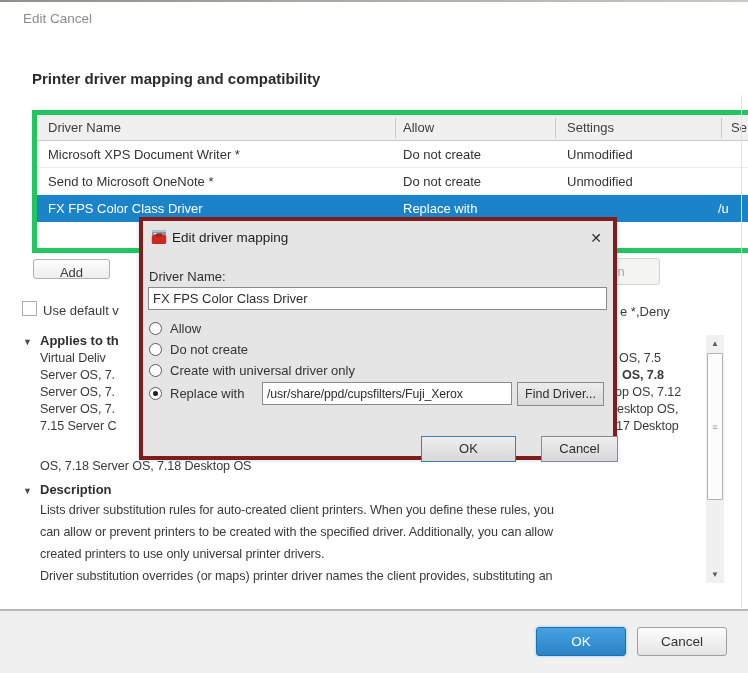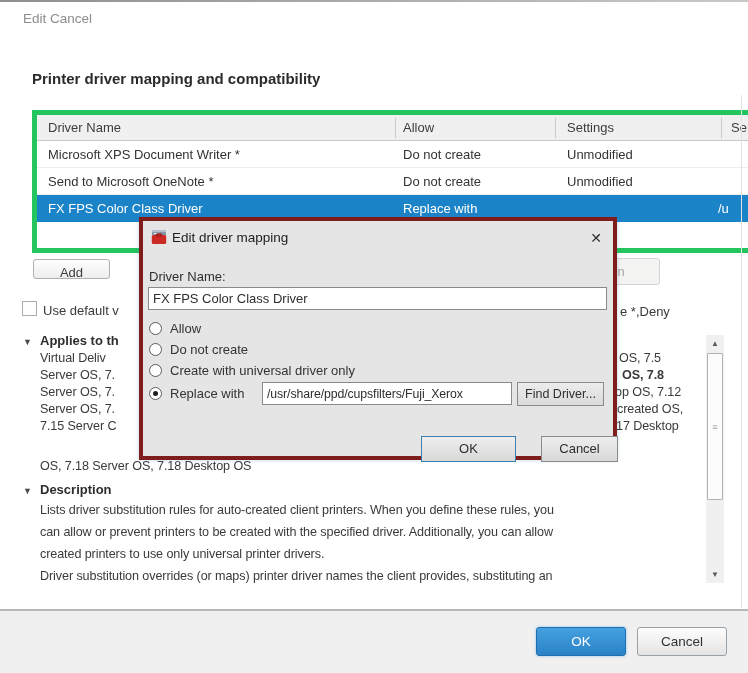--- a/index.html
+++ b/index.html
@@ -138,21 +138,21 @@
 <span class="abs tri" style="left:23px; top:337px;">▼</span>
 <div class="abs sec-head" style="left:40px; top:333px;">Applies to th</div>
 <div class="abs pane-line" style="left:40px; top:351px;">Virtual Deliv</div>
 <div class="abs pane-line" style="left:40px; top:368px;">Server OS, 7.</div>
 <div class="abs pane-line" style="left:40px; top:385px;">Server OS, 7.</div>
 <div class="abs pane-line" style="left:40px; top:402px;">Server OS, 7.</div>
 <div class="abs pane-line" style="left:40px; top:419px;">7.15 Server C</div>
 <div class="abs pane-line" style="left:619px; top:351px;">OS, 7.5</div>
 <div class="abs pane-line" style="left:622px; top:368px;font-weight:bold;">OS, 7.8</div>
 <div class="abs pane-line" style="left:615px; top:385px;">op OS, 7.12</div>
-<div class="abs pane-line" style="left:617px; top:402px;">created OS,</div>
+<div class="abs pane-line" style="left:617px; top:402px;">esktop OS,</div>
 <div class="abs pane-line" style="left:616px; top:419px;">17 Desktop</div>
 <div class="abs pane-line" style="left:40px; top:459px;">OS, 7.18 Server OS, 7.18 Desktop OS</div>
 
 <span class="abs tri" style="left:23px; top:486px;">▼</span>
 <div class="abs sec-head" style="left:40px; top:482px;">Description</div>
 <div class="abs pane-line" style="left:40px; top:503px;">Lists driver substitution rules for auto-created client printers. When you define these rules, you</div>
 <div class="abs pane-line" style="left:40px; top:525px;">can allow or prevent printers to be created with the specified driver. Additionally, you can allow</div>
 <div class="abs pane-line" style="left:40px; top:547px;">created printers to use only universal printer drivers.</div>
 <div class="abs pane-line" style="left:40px; top:569px;">Driver substitution overrides (or maps) printer driver names the client provides, substituting an</div>
 

